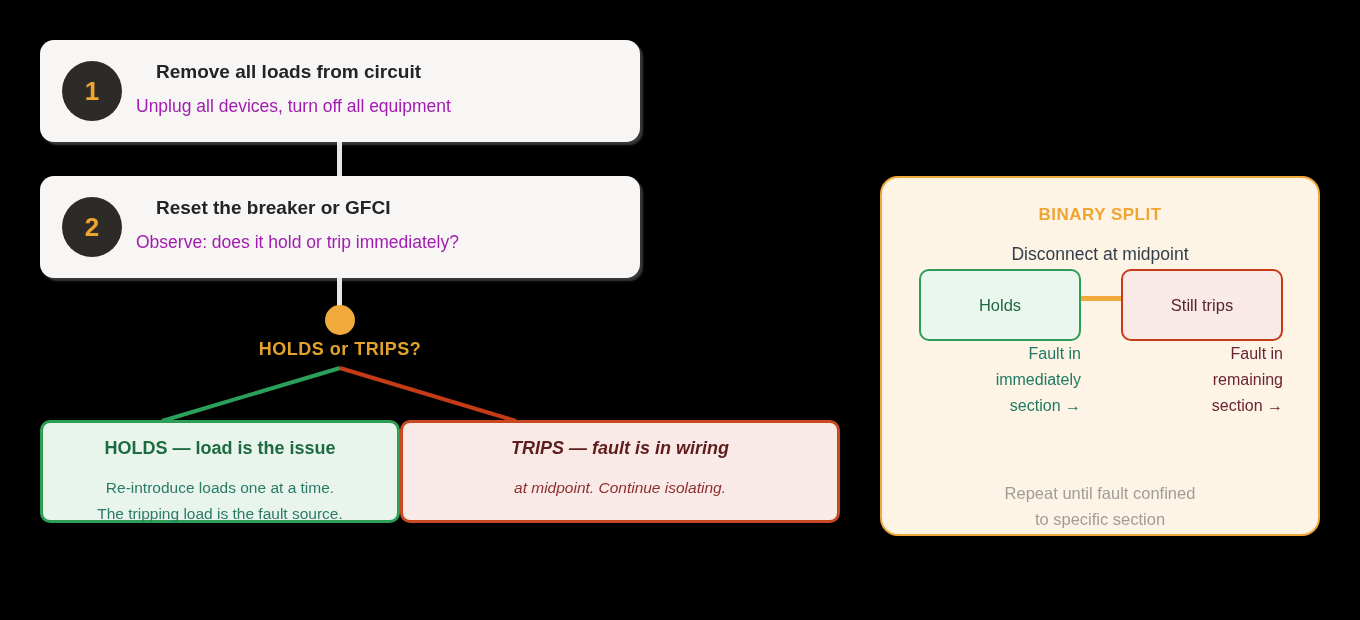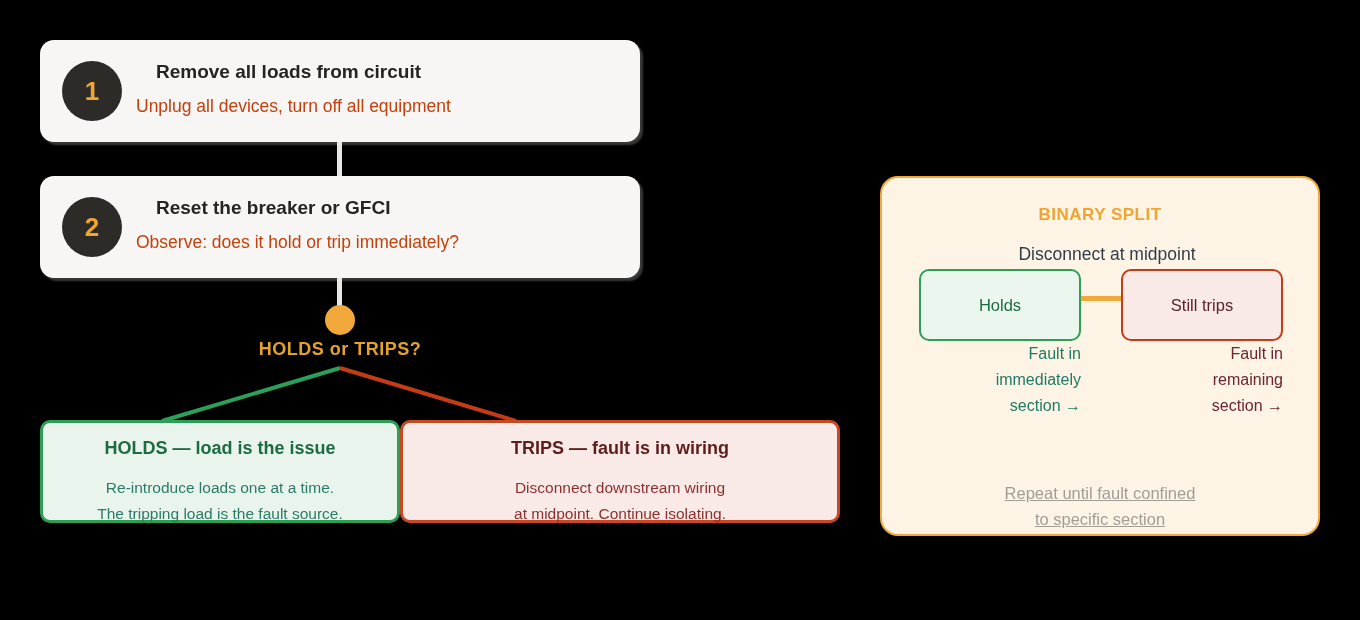--- a/index.html
+++ b/index.html
@@ -42,21 +42,21 @@
     font-size: 19px;
     font-weight: bold;
     color: #242424;
     white-space: nowrap;
     margin-left: 20px;
   }
   .step-subtitle {
     position: absolute;
     left: 96px; top: 56px;
     font-size: 17.5px;
-    color: #c2410c;
+    color: #a21caf;
     white-space: nowrap;
   }
 
   
   .connector-v { position: absolute; width: 5px; background: #e9e7e4; }
   #conn-1 { left: 337px; top: 142px; height: 34px; }
   #conn-2 { left: 337px; top: 278px; height: 29px; }
   .decision-dot {
     position: absolute;
     left: 325px; top: 305px;
@@ -91,20 +91,21 @@
   }
   #holds-box {
     left: 40px; width: 360px;
     background: #e9f5ec;
     border: 3px solid #2c9e55;
   }
   #trips-box {
     left: 400px; width: 440px;
     background: #faeae7;
     border: 3px solid #c8491f;
+    font-style: italic;
   }
   .outcome-title { margin-top: 15px; font-size: 18px; font-weight: bold; }
   #holds-box .outcome-title { color: #1d6b40; }
   #trips-box .outcome-title { color: #5e1d1d; }
   .outcome-body { margin-top: 16px; font-size: 15.5px; line-height: 26px; }
   #holds-box .outcome-body { color: #2a7a68; }
   #trips-box .outcome-body { color: #8d2f2f; }
 
   
   .panel {
@@ -123,21 +124,20 @@
     font-weight: bold;
     font-size: 17px;
     letter-spacing: 0.5px;
   }
   .panel-subtitle {
     position: absolute;
     top: 66px; left: 0; width: 100%;
     text-align: center;
     color: #333d49;
     font-size: 17.5px;
-    margin-left: 7px;
   }
   .mini-box {
     position: absolute;
     top: 91px;
     width: 162px; height: 72px;
     border-radius: 10px;
     display: flex; align-items: center; justify-content: center;
     font-size: 16.5px;
   }
   #mini-holds {
@@ -168,21 +168,20 @@
   }
   #caption-holds { left: 37px; color: #1f7a64; }
   #caption-trips { left: 239px; color: #6b2430; }
   .panel-footer {
     position: absolute;
     top: 302px; left: 0; width: 100%;
     text-align: center;
     color: #a09d96;
     font-size: 16.5px;
     line-height: 26px;
-    text-decoration: underline;
   }
 </style>
 </head>
 <body>
 
 <div class="canvas">
 
   <div class="step-card" id="step-card-1">
     <div class="step-num">1</div>
     <div class="step-title">Remove all loads from circuit</div>
@@ -210,21 +209,20 @@
     <div class="outcome-title">HOLDS — load is the issue</div>
     <div class="outcome-body">
       <div>Re-introduce loads one at a time.</div>
       <div>The tripping load is the fault source.</div>
     </div>
   </div>
 
   <div class="outcome-box" id="trips-box">
     <div class="outcome-title">TRIPS — fault is in wiring</div>
     <div class="outcome-body">
-      <div>Disconnect downstream wiring</div>
       <div>at midpoint. Continue isolating.</div>
     </div>
   </div>
 
   <div class="panel">
     <div class="panel-title">BINARY SPLIT</div>
     <div class="panel-subtitle">Disconnect at midpoint</div>
 
     <div class="mini-box" id="mini-holds">Holds</div>
     <div class="mini-connector"></div>

